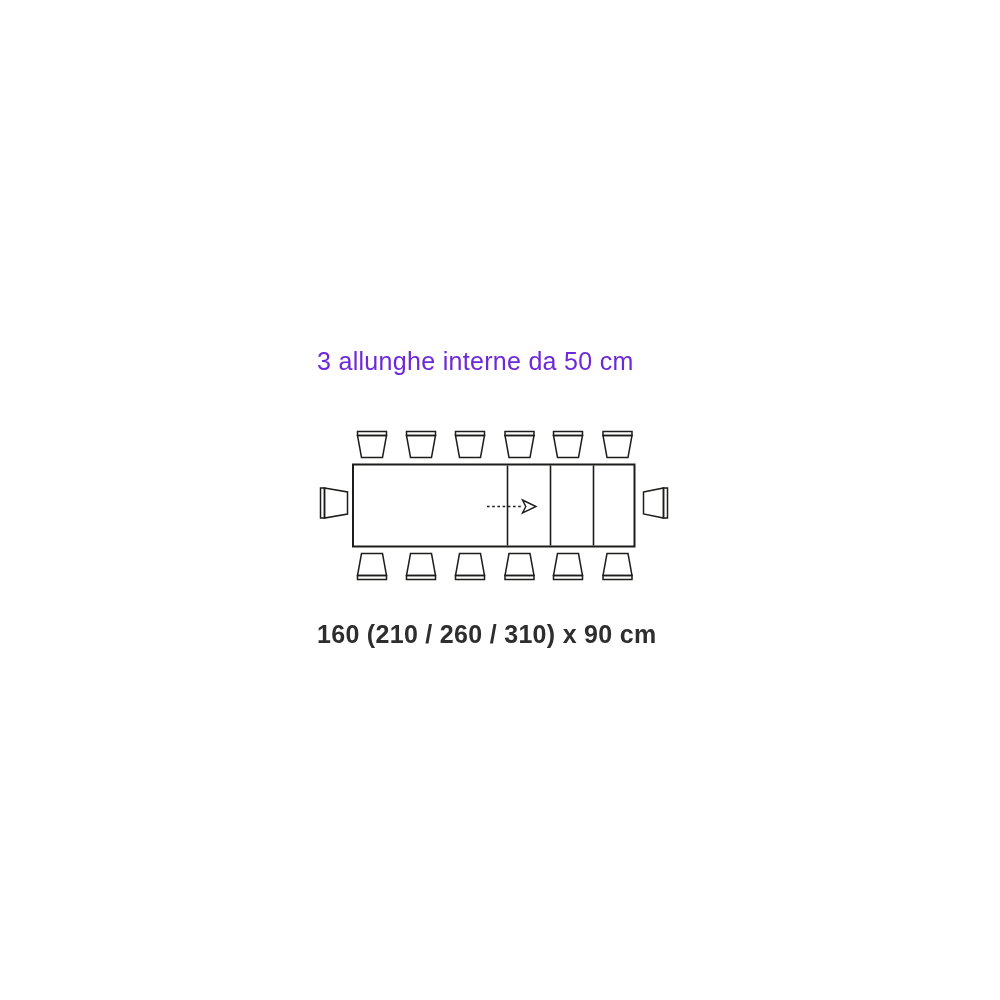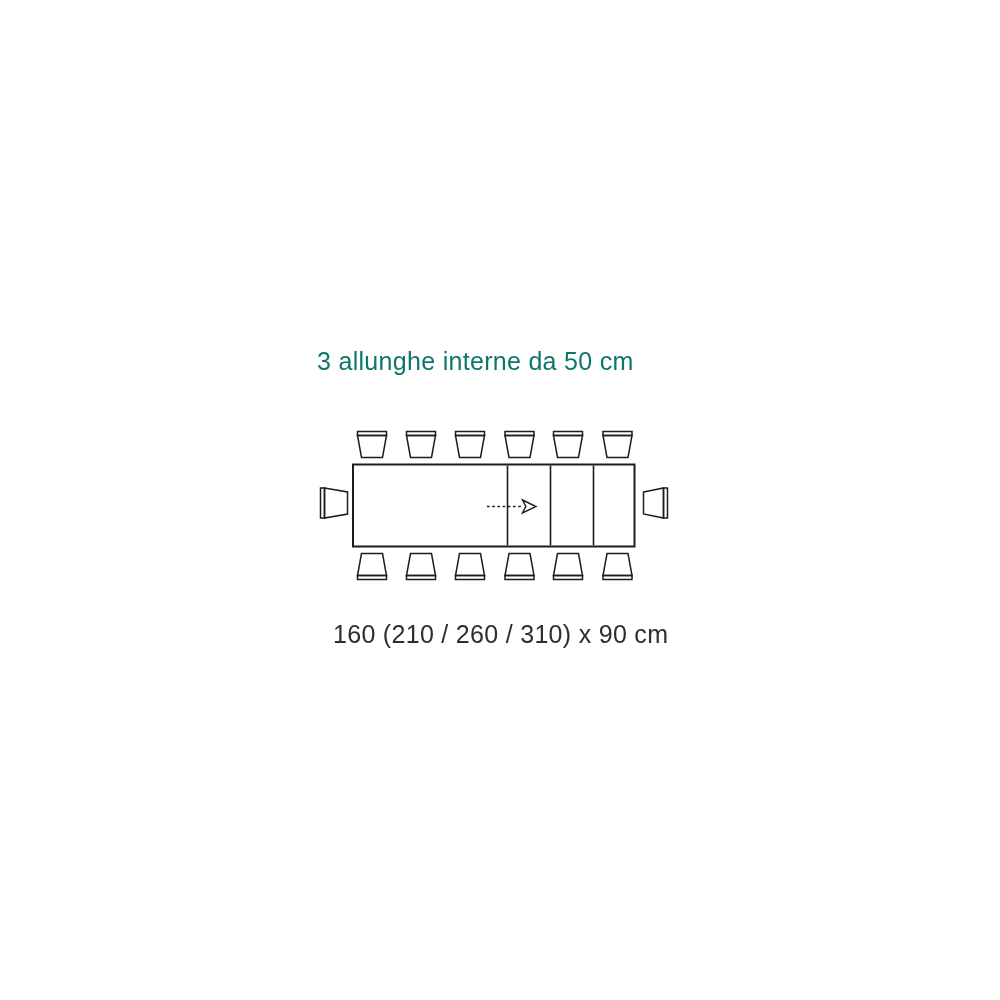--- a/index.html
+++ b/index.html
@@ -14,39 +14,38 @@
     position: relative;
     width: 1000px;
     height: 1000px;
     background: #ffffff;
     overflow: hidden;
   }
   .caption-block {
     position: absolute;
     left: 317px;
     top: 350px;
-    color: #0f766e;
+    color: #6d28d9;
     font-size: 25px;
     line-height: 23.5px;
     letter-spacing: 0.3px;
     white-space: nowrap;
     font-weight: 400;
     text-align: center;
   }
   .dimensions-label {
     position: absolute;
     left: 317px;
     top: 620px;
     color: #2e2e2e;
     font-size: 25px;
     line-height: 28px;
     letter-spacing: 0.3px;
     white-space: nowrap;
-    font-weight: 400;
-    margin-left: 16px;
+    font-weight: 700;
   }
   .diagram-svg {
     position: absolute;
     left: 0;
     top: 0;
     width: 1000px;
     height: 1000px;
   }
   .diagram-svg * {
     vector-effect: non-scaling-stroke;

